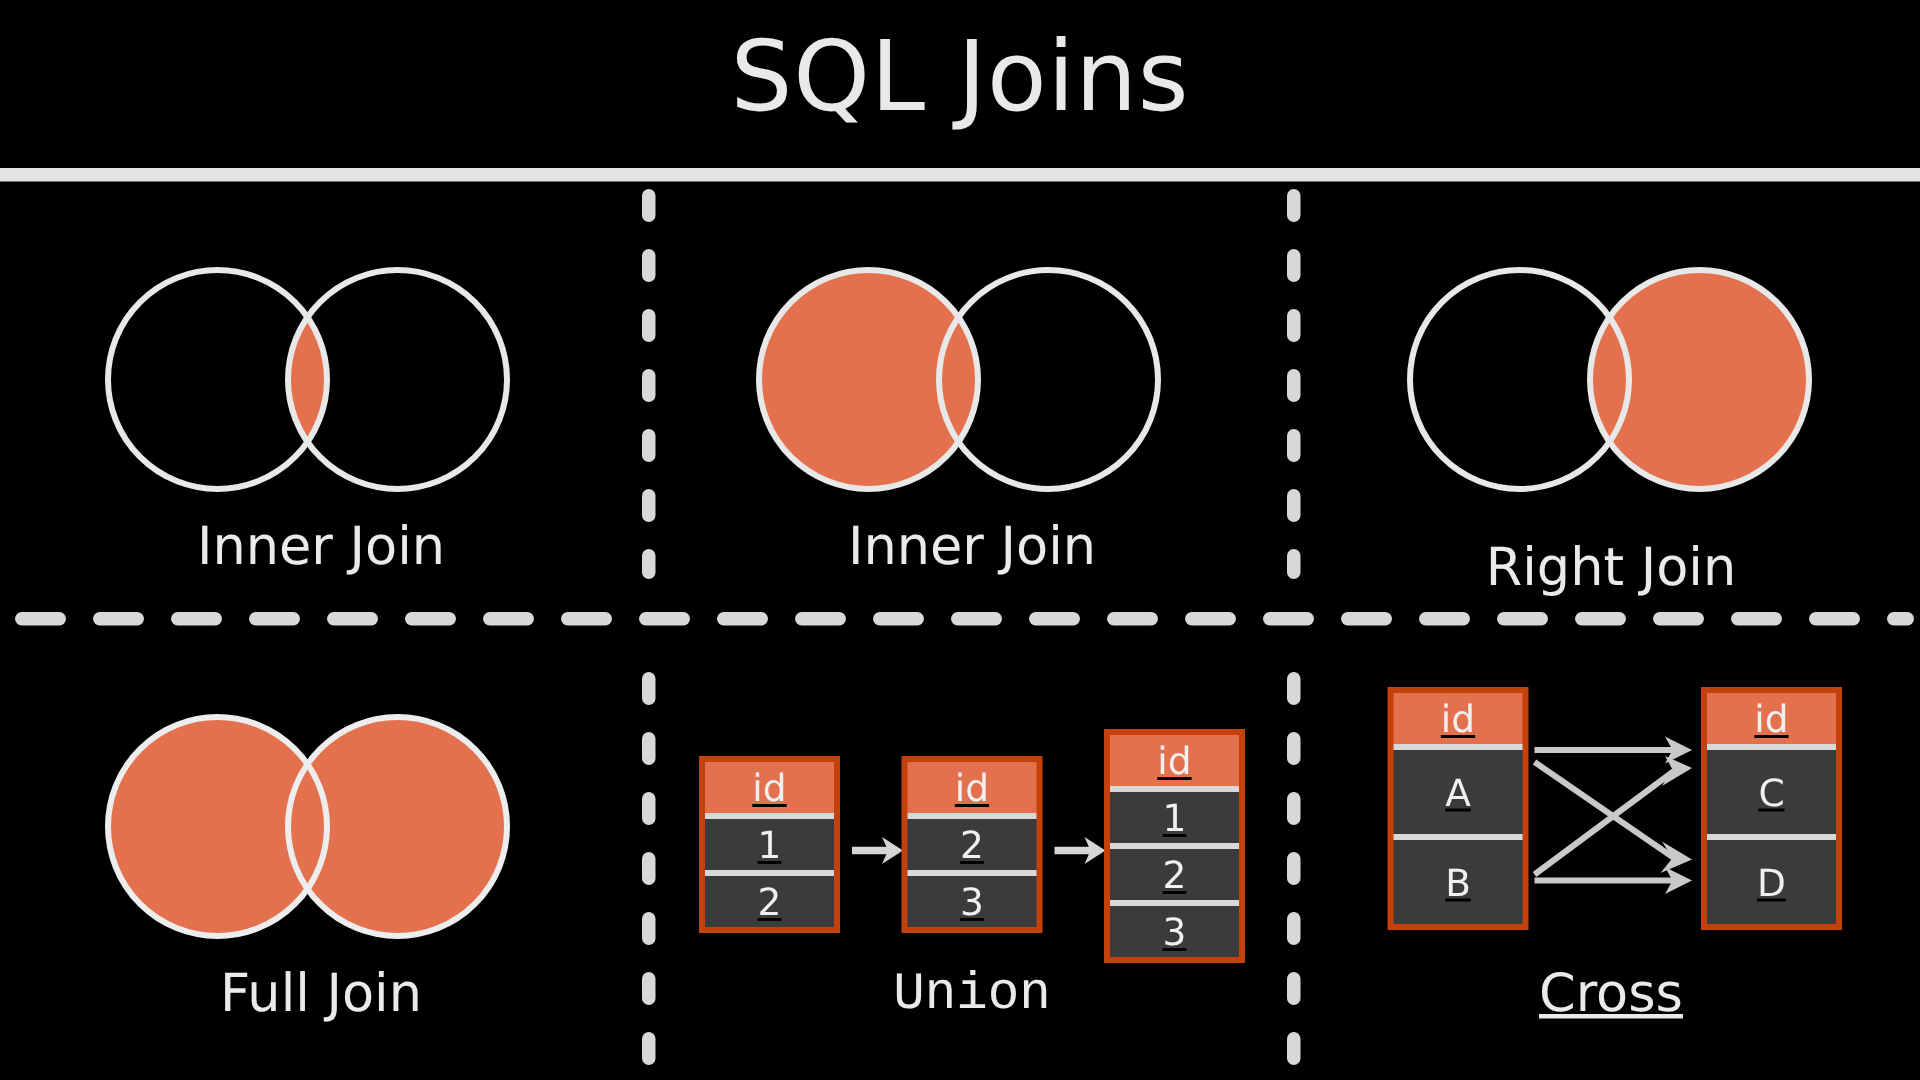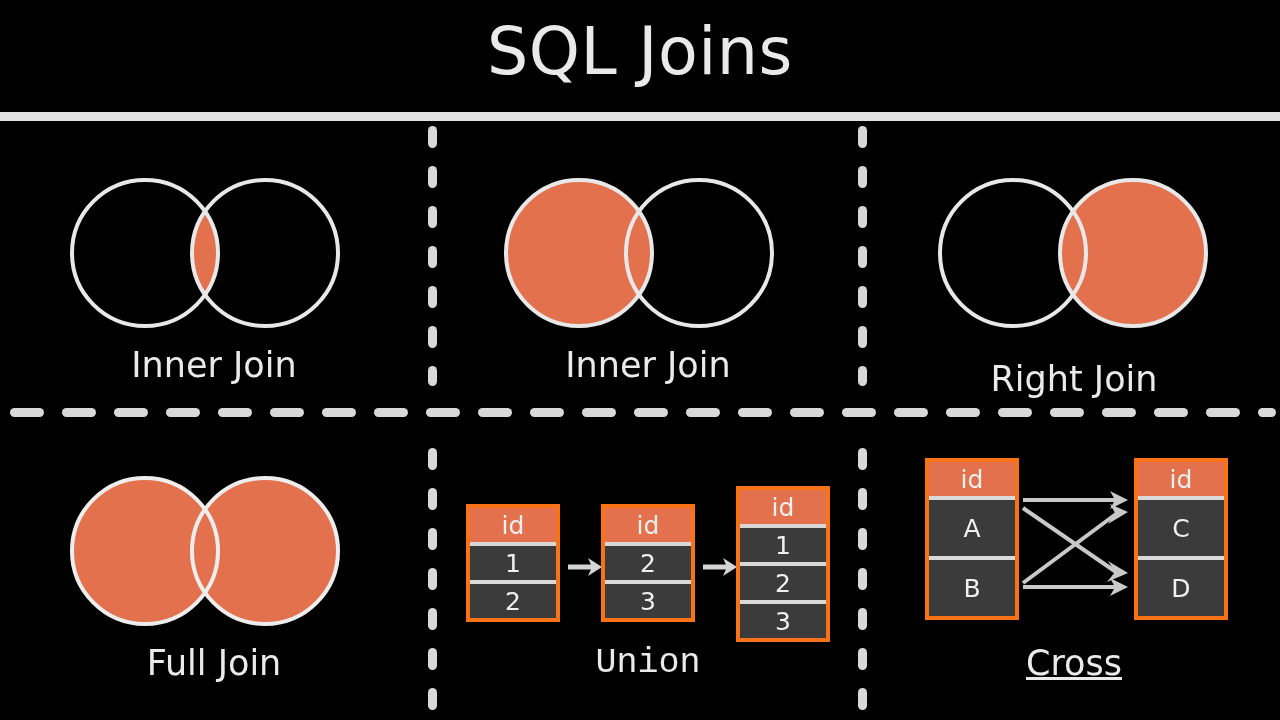--- a/index.html
+++ b/index.html
@@ -91,23 +91,24 @@
     line-height: 40px;
   }
 
   .venn {
     position: absolute;
   }
 
   
   .tbl {
     position: absolute;
-    background: #f97316;
+    background: #c2410c;
     padding: 4px;
     box-sizing: border-box;
+    text-decoration: underline;
   }
   .tbl .row {
     box-sizing: border-box;
     width: 100%;
     color: #F0F0F0;
     font-size: 25px;
     text-align: center;
     display: flex;
     align-items: center;
     justify-content: center;

